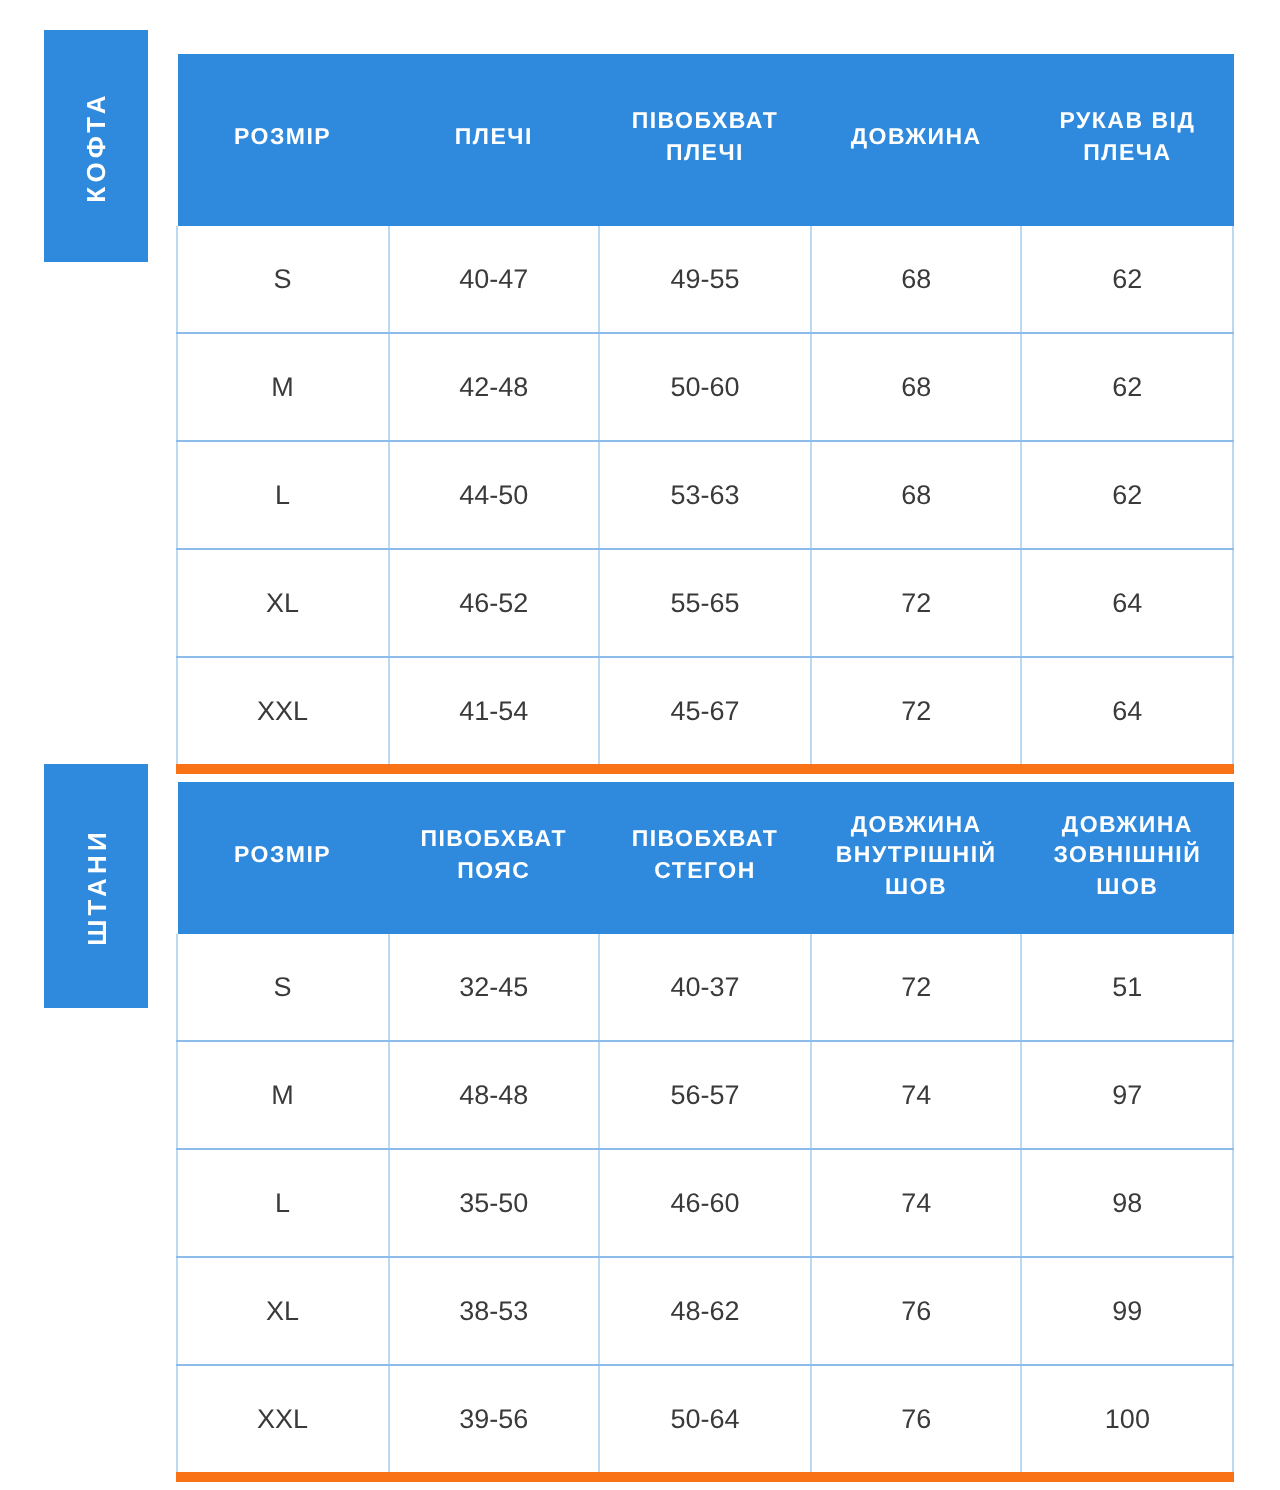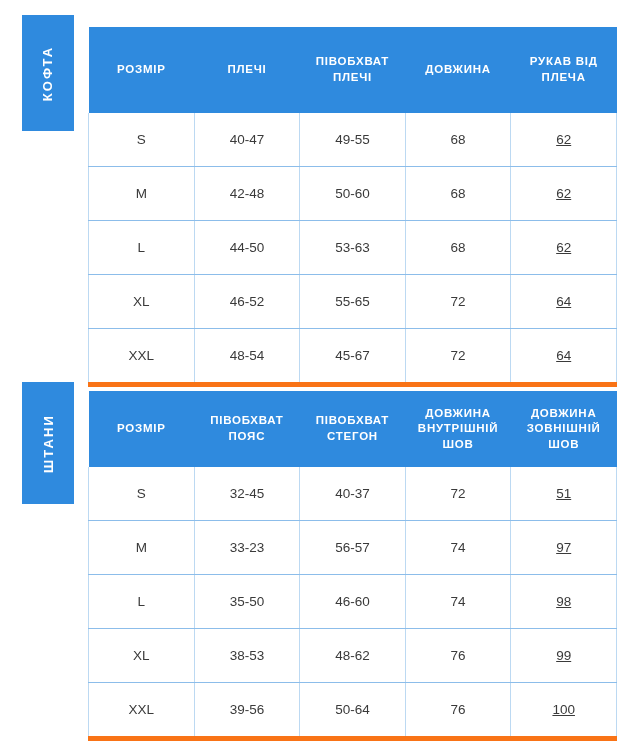--- a/index.html
+++ b/index.html
@@ -91,21 +91,20 @@
     border-right: 1px solid #bcd9f2;
     border-bottom: 1px solid #8cbdea;
     border-left: none;
     border-top: none;
   }
   .size-table tbody tr td:first-child {
     border-left: 1px solid #bcd9f2;
   }
   .size-table tbody tr td:last-child {
     border-right: 1px solid #bcd9f2;
-    text-decoration: underline;
   }
   .size-table tbody tr:last-child td {
     border-bottom: 5px solid #f97316;
   }
 </style>
 </head>
 <body>
 
 <div class="page">
 
@@ -156,21 +155,21 @@
         </tr>
         <tr>
           <td>XL</td>
           <td>46-52</td>
           <td>55-65</td>
           <td>72</td>
           <td>64</td>
         </tr>
         <tr>
           <td>XXL</td>
-          <td>48-54</td>
+          <td>41-54</td>
           <td>45-67</td>
           <td>72</td>
           <td>64</td>
         </tr>
       </tbody>
     </table>
   </div>
 
   <div class="section" id="section-shtany">
 
@@ -198,21 +197,21 @@
       <tbody>
         <tr>
           <td>S</td>
           <td>32-45</td>
           <td>40-37</td>
           <td>72</td>
           <td>51</td>
         </tr>
         <tr>
           <td>M</td>
-          <td>33-23</td>
+          <td>48-48</td>
           <td>56-57</td>
           <td>74</td>
           <td>97</td>
         </tr>
         <tr>
           <td>L</td>
           <td>35-50</td>
           <td>46-60</td>
           <td>74</td>
           <td>98</td>

